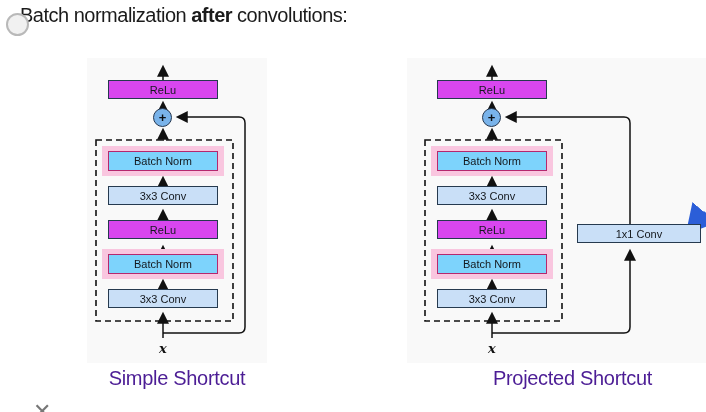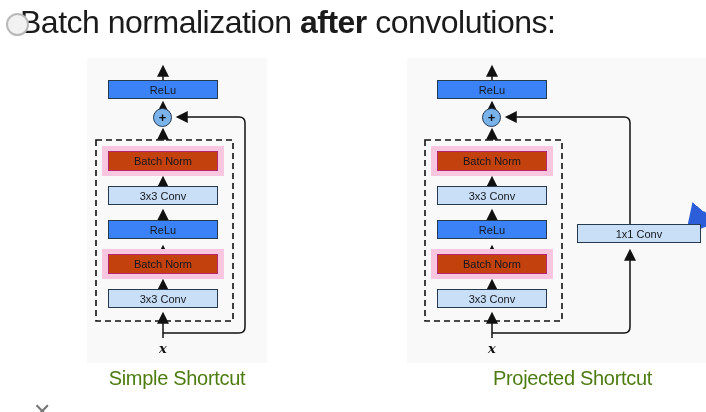--- a/index.html
+++ b/index.html
@@ -4,54 +4,54 @@
 <style>
   * { box-sizing: border-box; margin: 0; padding: 0; }
   html, body { width: 706px; height: 412px; }
   body {
     position: relative;
     overflow: hidden;
     background: #ffffff;
     font-family: "Liberation Sans", sans-serif;
     color: #1b1b1b;
   }
-  .title-row { position: absolute; left: 20px; top: 4px; font-size: 32px; letter-spacing: -0.5px; white-space: nowrap; }
+  .title-row { position: absolute; left: 20px; top: 4px; font-size: 20px; letter-spacing: -0.5px; white-space: nowrap; }
   .title-row b { font-weight: 700; }
   .bullet-ring {
     position: absolute; left: -14px; top: 9px; width: 23px; height: 23px;
     border-radius: 50%; border: 2px solid #b9b9b9; background: #f1f1f1;
   }
   .panel { position: absolute; background: #f9f9f9; }
   #panel-left  { left: 87px;  top: 58px; width: 180px; height: 305px; }
   #panel-right { left: 407px; top: 58px; width: 299px; height: 305px; }
 
   svg.wires { position: absolute; left: 0; top: 0; z-index: 2; }
 
   .box {
     position: absolute; z-index: 4;
     display: flex; align-items: center; justify-content: center;
     font-size: 11px; color: #14181d;
     border: 1.5px solid #263a4f;
     width: 110px; height: 19px;
   }
-  .blue-med   { background: #3b82f6; }
+  .blue-med   { background: #d946ef; }
   .blue-light { background: #c9dff7; }
-  .pink       { background: #c2410c; border-color: #b5286e; height: 20px; }
+  .pink       { background: #7dd3fc; border-color: #b5286e; height: 20px; }
   .glow       { position: absolute; z-index: 3; width: 122px; height: 30px; background: #f9c6df; }
   .plus {
     position: absolute; z-index: 4; width: 19px; height: 19px; border-radius: 50%;
     background: #79b3ea; border: 1.6px solid #243750;
     display: flex; align-items: center; justify-content: center;
     font-size: 13px; font-weight: 700; color: #0c0f12; line-height: 1;
   }
   .x-label {
     position: absolute; z-index: 4; width: 20px; text-align: center;
     font-family: "DejaVu Serif", serif; font-style: italic; font-weight: 700; font-size: 13px; color: #111;
   }
-  .caption { position: absolute; top: 367px; z-index: 4; text-align: center; font-size: 20px; color: #4d7c0f; letter-spacing: -0.3px; }
+  .caption { position: absolute; top: 367px; z-index: 4; text-align: center; font-size: 20px; color: #4c1d95; letter-spacing: -0.3px; }
   #caption-left  { left: 87px;  width: 180px; }
   #caption-right { left: 423px; width: 299px; }
   .partial-glyph { position: absolute; left: 33px; top: 401px; z-index: 5; font-size: 22px; color: #777; line-height: 1; }
 </style>
 </head>
 <body>
 
 <div class="title-row">
   <span class="bullet-ring"></span><span>Batch normalization </span><b>after</b><span> convolutions:</span>
 </div>

